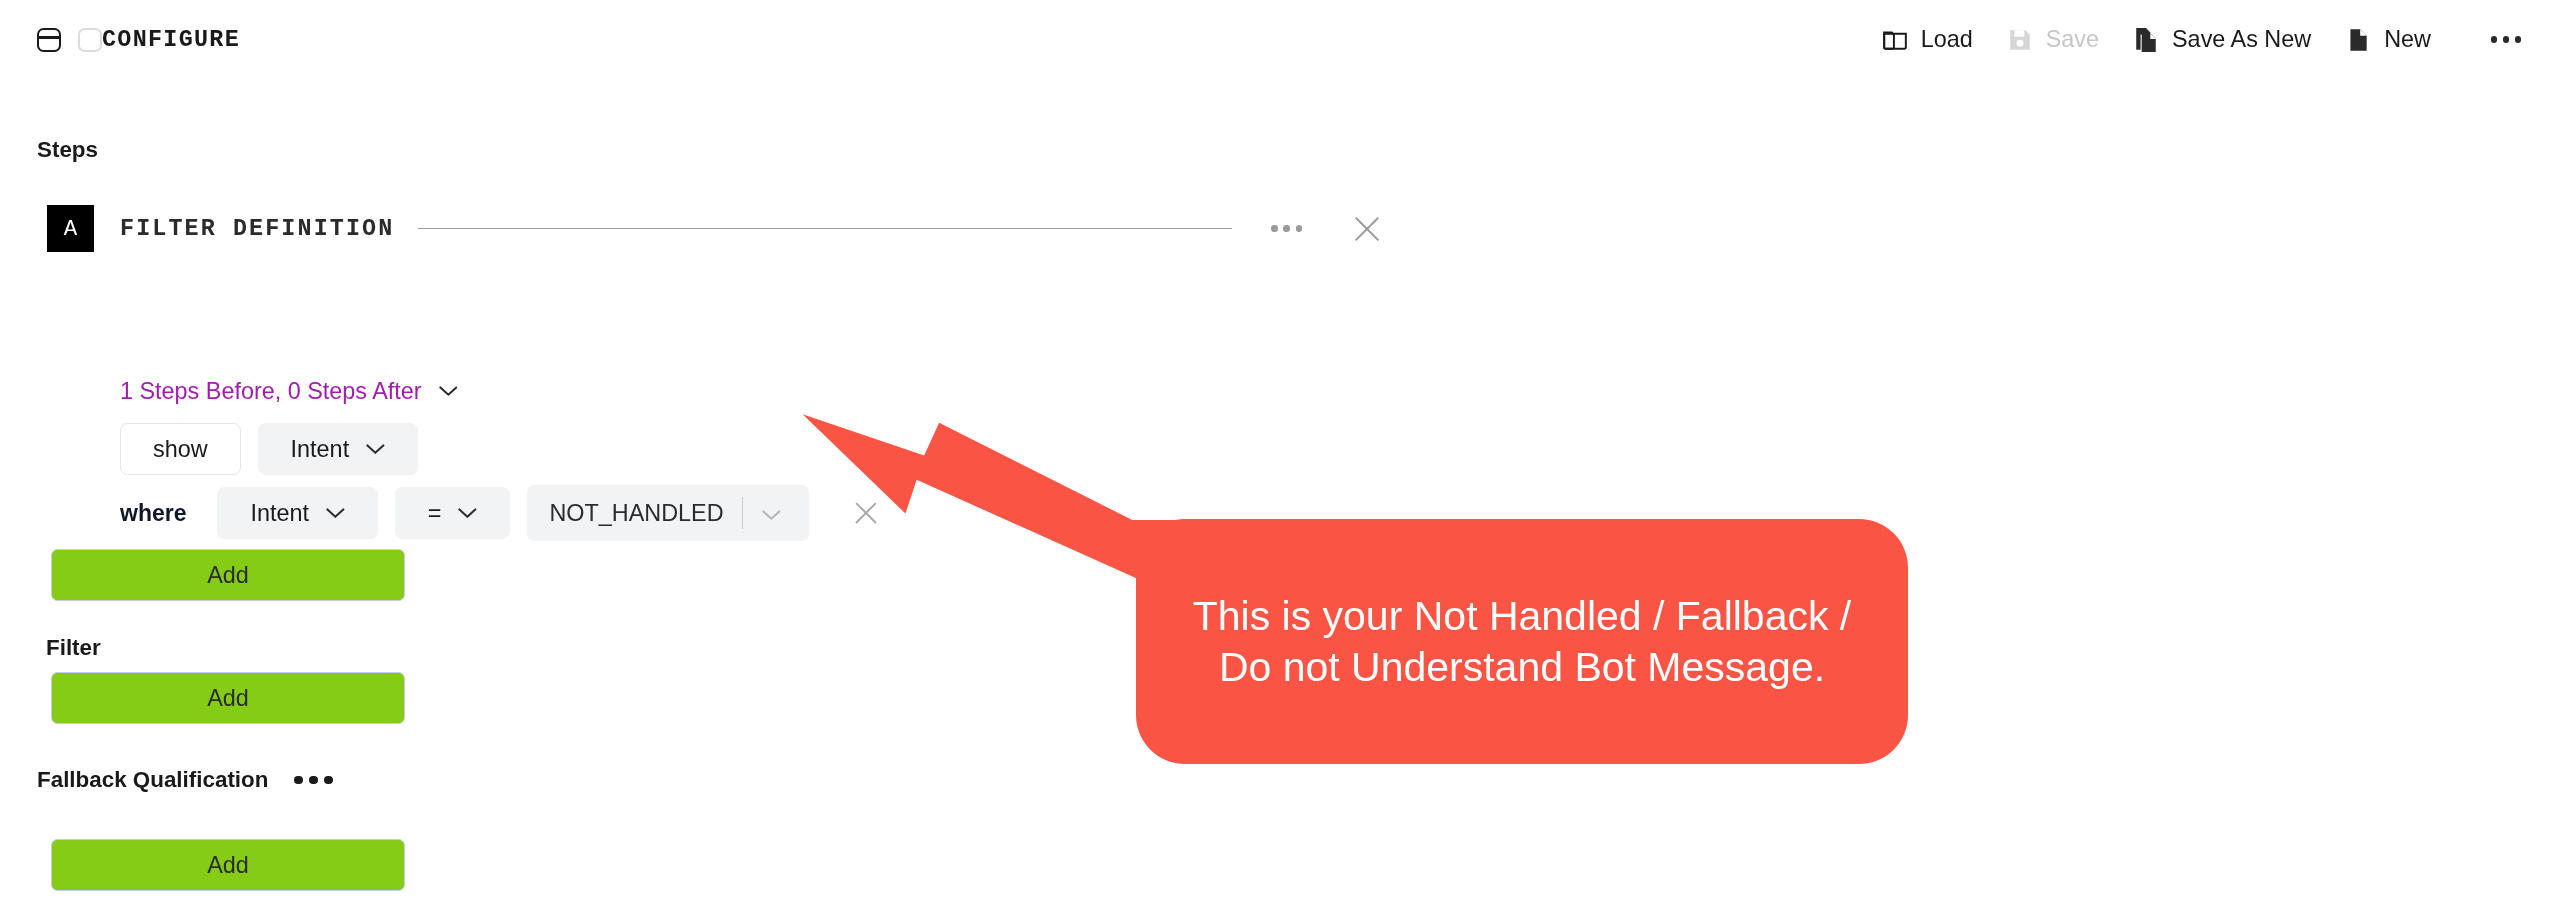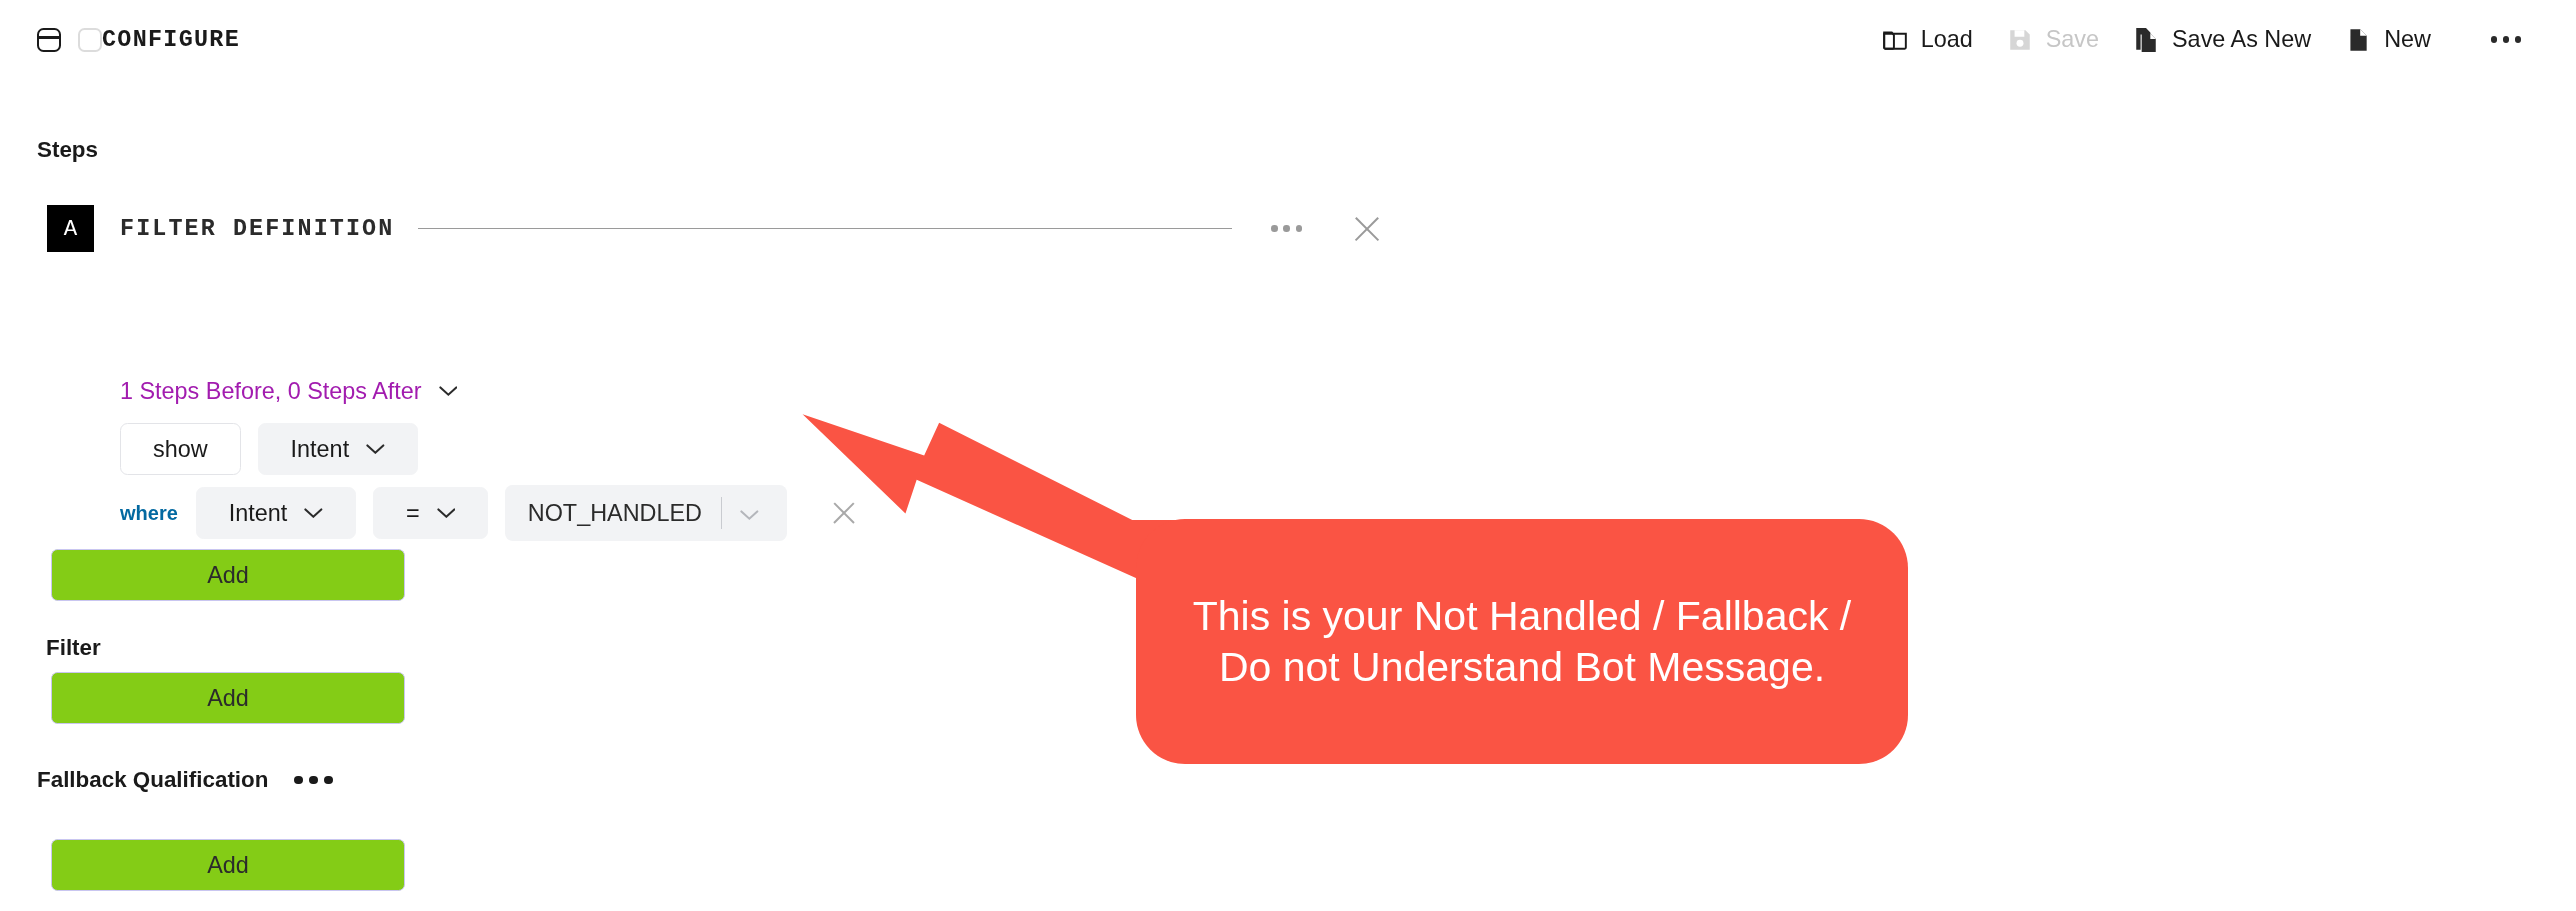--- a/index.html
+++ b/index.html
@@ -106,21 +106,21 @@
     height: 52px; padding: 0 32px; border-radius: 7.5px;
     font-size: 23.4px; color: #1a1a1a; cursor: pointer; white-space: nowrap;
   }
   .pill.outline { background: #fff; border: 0.9px solid #e3e4e8; }
   .pill.grey { background: #f2f3f5; border: 0.9px solid #f2f3f5; }
 
   .where-row {
     position: absolute; left: 120px; top: 406px;
     display: flex; align-items: center; gap: 17px;
   }
-  .where-label { font-size: 20px; font-weight: 700; color: #0369a1; margin-right: 1px; }
+  .where-label { font-size: 23px; font-weight: 700; color: #0f172a; margin-right: 14px; }
   .value-pill {
     display: flex; align-items: center; height: 56px;
     background: #f2f3f5; border-radius: 7.5px; padding: 0 7.5px 0 22.4px;
     font-size: 23.4px; color: #2b2b2b; cursor: pointer; white-space: nowrap;
   }
   .value-pill .vp-divider {
     width: 0.9px; height: 32px; background: #c9cbd0; margin: 0 18.7px;
   }
   .value-pill .vp-chev { padding-right: 20.6px; }
   .row-x {

